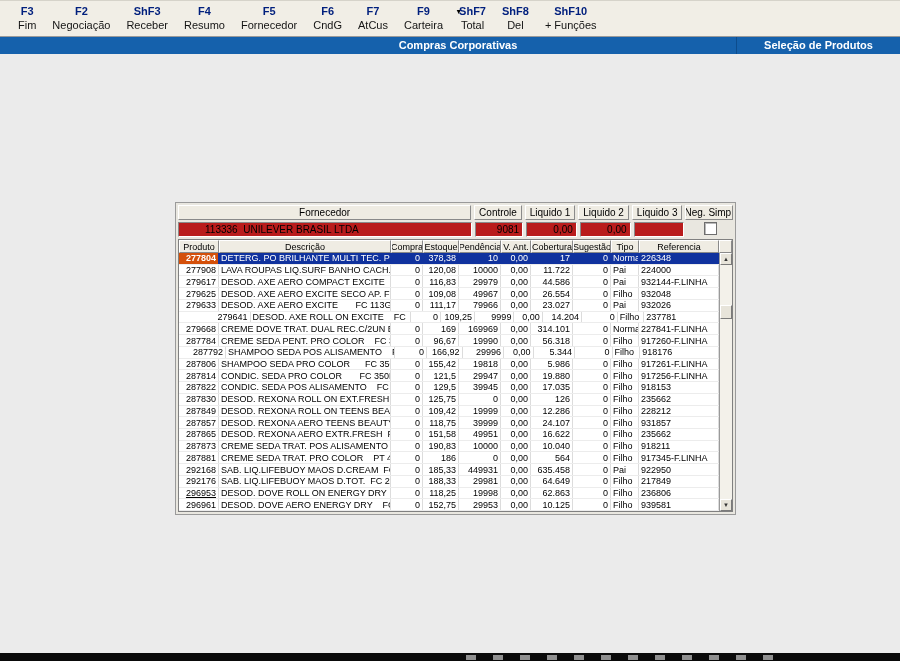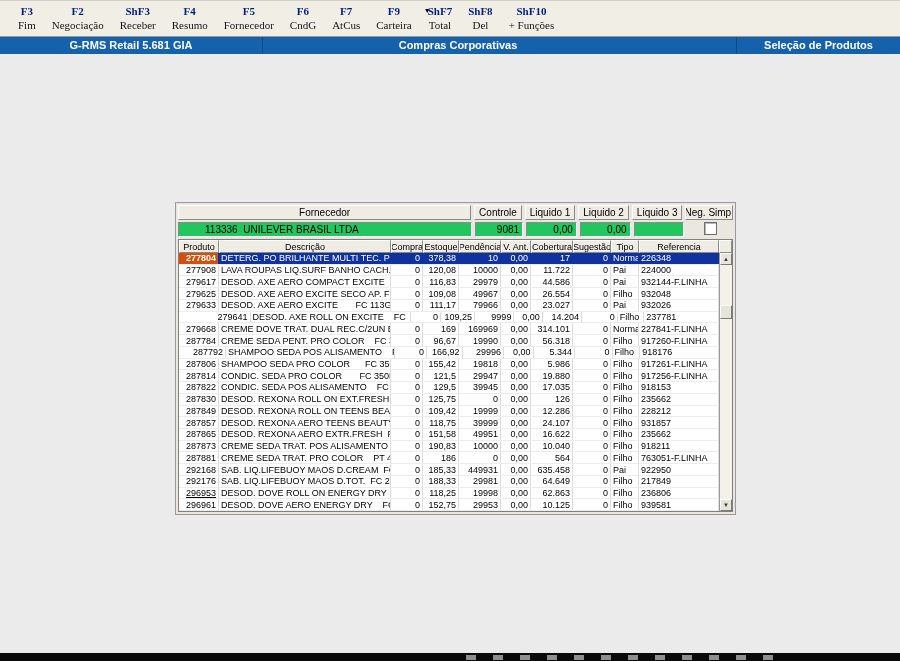--- a/index.html
+++ b/index.html
@@ -8,21 +8,21 @@
     background:#ebebeb;
     font-family:"Liberation Sans",sans-serif;
     -webkit-font-smoothing:none;
   }
   
   .toolbar{
     position:absolute;top:0;left:0;right:0;height:37px;
     background:#f1eee6;border-top:1px solid #d6d3ca;border-bottom:1px solid #9a9a9a;
     display:flex;align-items:flex-start;padding:4px 0 0 10px;box-sizing:border-box;
   }
-  .tb-item{display:flex;flex-direction:column;align-items:center;padding:0 8px;position:relative;cursor:default;font-family:Liberation Serif, serif;}
+  .tb-item{display:flex;flex-direction:column;align-items:center;padding:0 8px;position:relative;cursor:default;}
   .tb-key{font-size:11px;font-weight:bold;color:#001f7d;line-height:13px;white-space:nowrap;}
   .tb-label{font-size:11px;color:#141414;line-height:14px;white-space:nowrap;}
   .tb-caret{position:absolute;right:-11px;top:2px;font-size:7px;color:#000;line-height:9px;}
   
   .titlebar{
     position:absolute;top:37px;left:0;right:0;height:17px;
     background:#1561ac;color:#fff;font-size:11px;font-weight:bold;
   }
   .tseg{position:absolute;top:0;height:17px;line-height:16px;text-align:center;}
   .tseg.mid{left:8px;width:100%;}
@@ -30,21 +30,21 @@
   .tseg.right{right:0;width:163px;background:#1561ac;border-left:1px solid #0d4c8c;}
   
   .panel{
     position:absolute;left:175px;top:202px;width:555px;
     border:1px solid #9a9a9a;background:#e9e7e0;padding:2px;
   }
   .sup-row{display:flex;gap:3px;margin-bottom:2px;}
   .sup-cell{height:13px;font-size:10px;display:flex;align-items:center;justify-content:center;
     box-sizing:content-box;white-space:pre;overflow:hidden;}
   .sup-head{background:#efece3;border:1px solid;border-color:#ffffff #8a8a8a #8a8a8a #ffffff;color:#000;}
-  .sup-val{background:#22c55e;border:1px solid;border-color:#8a8a8a #ffffff #ffffff #8a8a8a;}
+  .sup-val{background:#b91c1c;border:1px solid;border-color:#8a8a8a #ffffff #ffffff #8a8a8a;}
   .sup-val.leftal{justify-content:flex-start;padding-left:26px;}
   .sup-val.rightal{justify-content:flex-end;padding-right:3px;}
   .w-forn{width:294px;}.w-ctrl{width:46px;}.w-liq{width:49px;}.w-neg{width:46px;}
   .sup-val.leftal.w-forn{width:268px;}
   .sup-val.rightal.w-ctrl{width:43px;}
   .sup-val.rightal.w-liq{width:46px;}
   .neg-box{background:transparent;border:none;}
   .checkbox{width:11px;height:11px;background:#fff;border:1px solid #6e6e6e;
     box-shadow:inset 1px 1px 0 #b9b9b9;}
   
@@ -140,21 +140,20 @@
 
   <div class="tb-item">
     <div class="tb-key">ShF10</div>
     <div class="tb-label">+ Funções</div>
 
   </div>
 </div>
 
 <div class="titlebar">
   <div class="tseg mid">Compras Corporativas</div>
-  <div class="tseg left">G-RMS Retail 5.681 GIA</div>
   <div class="tseg right">Seleção de Produtos</div>
 </div>
 
 <div class="panel">
   <div class="sup-row">
     <div class="sup-cell sup-head w-forn">Fornecedor</div>
     <div class="sup-cell sup-head w-ctrl">Controle</div>
     <div class="sup-cell sup-head w-liq">Liquido 1</div>
     <div class="sup-cell sup-head w-liq">Liquido 2</div>
     <div class="sup-cell sup-head w-liq">Liquido 3</div>
@@ -394,21 +393,21 @@
           <div class="g-row">
             <div class="g-cell right cell-produto" style="width: 40px;">287881</div>
             <div class="g-cell left" style="width: 172px;">CREME SEDA TRAT. PRO COLOR    PT 400GR</div>
             <div class="g-cell right" style="width: 32px;">0</div>
             <div class="g-cell right" style="width: 36px;">186</div>
             <div class="g-cell right" style="width: 42px;">0</div>
             <div class="g-cell right" style="width: 30px;">0,00</div>
             <div class="g-cell right" style="width: 42px;">564</div>
             <div class="g-cell right" style="width: 38px;">0</div>
             <div class="g-cell left" style="width: 28px;">Filho</div>
-            <div class="g-cell left" style="width: 80px;">763051-F.LINHA</div>
+            <div class="g-cell left" style="width: 80px;">917345-F.LINHA</div>
           </div>
           <div class="g-row">
             <div class="g-cell right cell-produto" style="width: 40px;">292168</div>
             <div class="g-cell left" style="width: 172px;">SAB. LIQ.LIFEBUOY MAOS D.CREAM  FC 225ML</div>
             <div class="g-cell right" style="width: 32px;">0</div>
             <div class="g-cell right" style="width: 36px;">185,33</div>
             <div class="g-cell right" style="width: 42px;">449931</div>
             <div class="g-cell right" style="width: 30px;">0,00</div>
             <div class="g-cell right" style="width: 42px;">635.458</div>
             <div class="g-cell right" style="width: 38px;">0</div>

